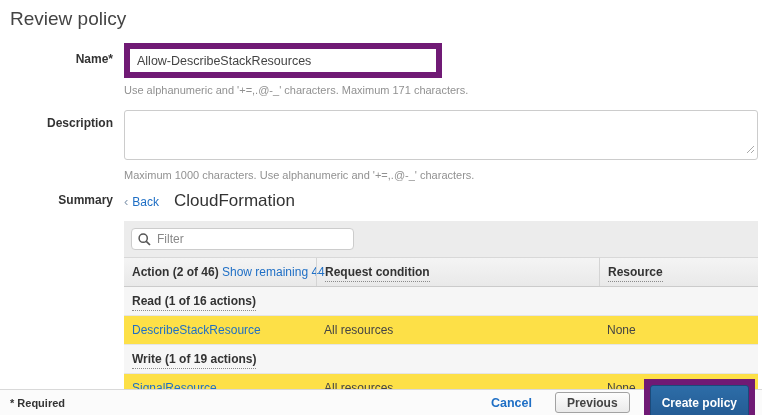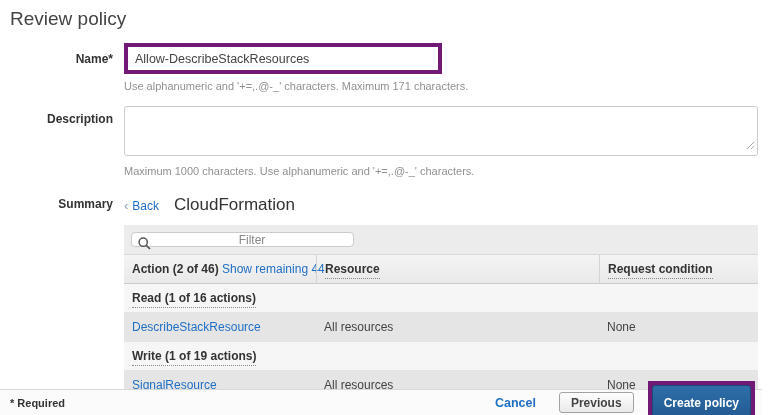--- a/index.html
+++ b/index.html
@@ -14,36 +14,36 @@
   }
   .page { padding: 8px 10px 0 10px; }
   h1.page-title {
     font-size: 19px;
     font-weight: 400;
     color: #444;
     margin: 0 0 13px 0;
   }
   .form-row { display: flex; align-items: flex-start; }
   .row-name { margin-bottom: 14px; }
-  .row-desc { margin-bottom: 18px; }
+  .row-desc { margin-bottom: 10px; }
   .form-label {
     width: 103px;
     flex-shrink: 0;
     text-align: right;
     font-weight: bold;
     font-size: 12px;
     color: #333;
   }
   .row-name .form-label { padding-top: 9px; }
   .row-desc .form-label { padding-top: 6px; }
   .row-summary .form-label { padding-top: 2px; }
   .form-content { margin-left: 11px; flex: 1; }
 
   .red-annot {
-    border: 4px solid #701a75;
+    border: 6px solid #701a75;
     display: inline-block;
     vertical-align: top;
     background: #701a75;
   }
   .name-annot { width: 318px; }
   .name-input {
     width: 100%;
     height: 23px;
     border: none;
     outline: none;
@@ -78,30 +78,29 @@
   .service-title { font-size: 17px; color: #333; margin-left: 15px; }
 
   .table-panel { width: 634px; }
   .filter-bar {
     background: #ececec;
     padding: 7px;
   }
   .filter-wrap { position: relative; width: 223px; }
   .filter-input {
     width: 223px;
-    height: 15px;
+    height: 22px;
     border: 1px solid #ccc;
     border-radius: 4px;
     outline: none;
     padding: 0 6px 0 25px;
     font-family: "Liberation Sans", sans-serif;
     font-size: 12px;
     color: #444;
     background: #fff;
-    text-align: center;
   }
   .filter-input::placeholder { color: #888; }
   .search-icon { position: absolute; left: 7px; top: 5px; }
 
   .thead {
     display: grid;
     grid-template-columns: 192px 283px 1fr;
     background: linear-gradient(#f4f4f4, #e9e9e9);
     border-top: 1px solid #d8d8d8;
     border-bottom: 1px solid #cbcbcb;
@@ -119,21 +118,21 @@
   .group-row {
     background: #f6f6f6;
     padding: 7px 8px;
     border-bottom: 1px solid #e5e5e5;
     font-weight: bold;
     color: #333;
   }
   .tr {
     display: grid;
     grid-template-columns: 192px 283px 1fr;
-    background: #e5e5e5;
+    background: #fde047;
     border-bottom: 1px solid #e5e5e5;
   }
   .td { padding: 7px 8px; color: #444; white-space: nowrap; }
 
   .footer {
     position: absolute;
     left: 0; right: 6px; bottom: 0;
     height: 26px;
     background: #fbfbfb;
     border-top: 1px solid #d9d9d9;
@@ -223,24 +222,24 @@
             <input class="filter-input" type="text" placeholder="Filter" style="">
           </div>
         </div>
 
         <div class="thead">
           <div class="th">
             <span>Action (2 of 46)</span>
             <a class="link">Show remaining 44</a>
           </div>
           <div class="th">
+            <span class="dotted">Request condition</span>
+          </div>
+          <div class="th">
             <span class="dotted">Resource</span>
-          </div>
-          <div class="th">
-            <span class="dotted">Request condition</span>
           </div>
         </div>
 
         <div class="group-row">
           <span class="dotted">Read (1 of 16 actions)</span>
         </div>
         <div class="tr">
           <div class="td">
             <a class="link">DescribeStackResource</a>
           </div>

